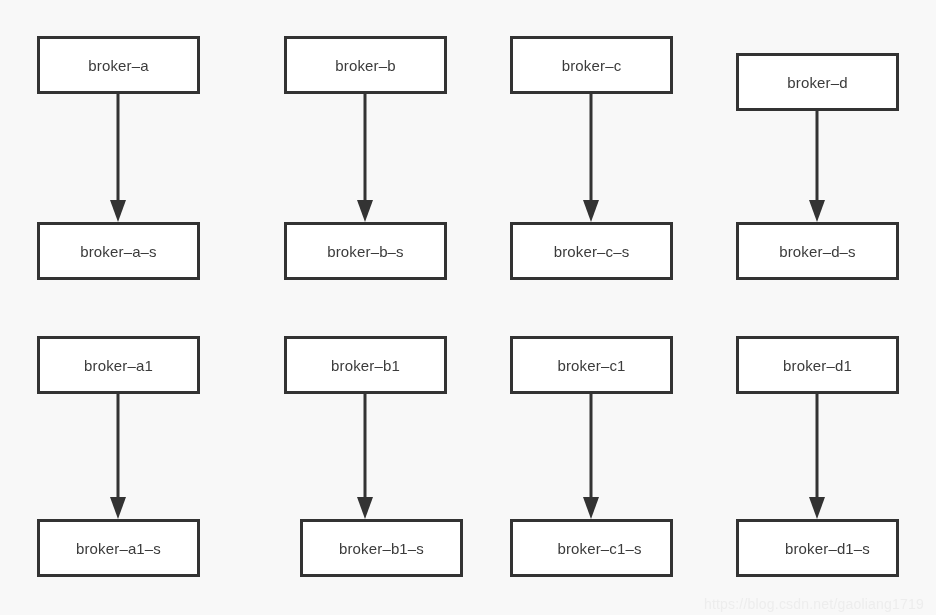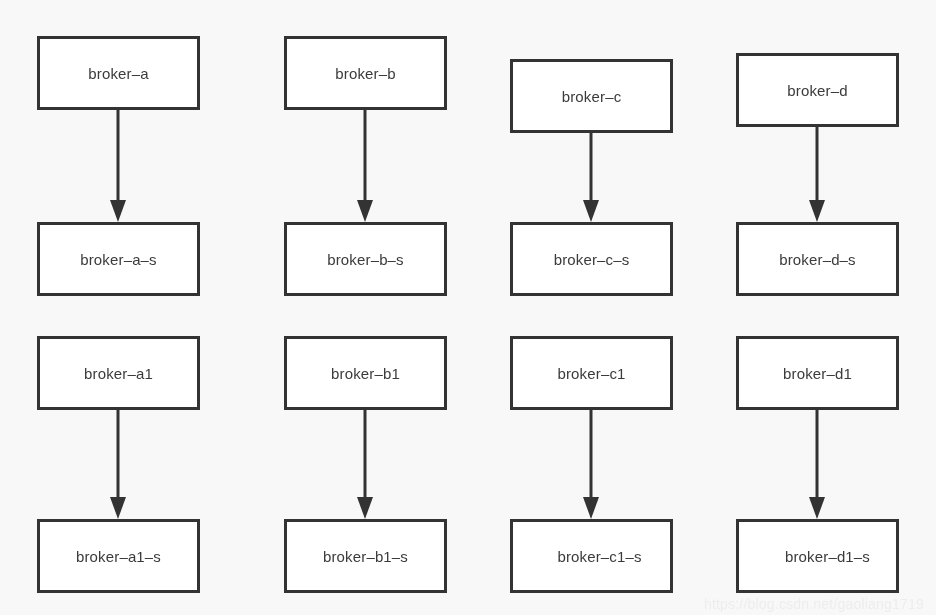--- a/index.html
+++ b/index.html
@@ -16,21 +16,21 @@
   #diagram-canvas {
     position: relative;
     width: 936px;
     height: 615px;
     background: #f8f8f8;
   }
   .node-box {
     position: absolute;
     box-sizing: border-box;
     width: 163px;
-    height: 74px;
+    height: 58px;
     background: #ffffff;
     border: 3px solid #333333;
     display: flex;
     align-items: center;
     justify-content: center;
     z-index: 2;
   }
   .node-label {
     font-family: "Liberation Sans", sans-serif;
     font-size: 15px;
@@ -70,21 +70,21 @@
 <body>
 
 <div id="diagram-canvas">
   <div id="nodes-layer">
       <div class="node-box" style="left: 37px; top: 36px;">
         <span class="node-label">broker–a</span>
       </div>
       <div class="node-box" style="left: 284px; top: 36px;">
         <span class="node-label">broker–b</span>
       </div>
-      <div class="node-box" style="left: 510px; top: 36px; margin-top: 23px;">
+      <div class="node-box" style="left: 510px; top: 36px;">
         <span class="node-label">broker–c</span>
       </div>
       <div class="node-box" style="left: 736px; top: 53px;">
         <span class="node-label">broker–d</span>
       </div>
       <div class="node-box" style="left: 37px; top: 222px; text-align: right;">
         <span class="node-label">broker–a–s</span>
       </div>
       <div class="node-box" style="left: 284px; top: 222px;">
         <span class="node-label">broker–b–s</span>
@@ -103,21 +103,21 @@
       </div>
       <div class="node-box" style="left: 510px; top: 336px;">
         <span class="node-label">broker–c1</span>
       </div>
       <div class="node-box" style="left: 736px; top: 336px;">
         <span class="node-label">broker–d1</span>
       </div>
       <div class="node-box" style="left: 37px; top: 519px;">
         <span class="node-label">broker–a1–s</span>
       </div>
-      <div class="node-box" style="left: 284px; top: 519px;">
+      <div class="node-box" style="left: 300px; top: 519px;">
         <span class="node-label">broker–b1–s</span>
       </div>
       <div class="node-box" style="left: 510px; top: 519px; padding-left: 16px;">
         <span class="node-label">broker–c1–s</span>
       </div>
       <div class="node-box" style="left: 736px; top: 519px; padding-left: 20px;">
         <span class="node-label">broker–d1–s</span>
       </div>
     </div>
   <div id="edges-layer">

